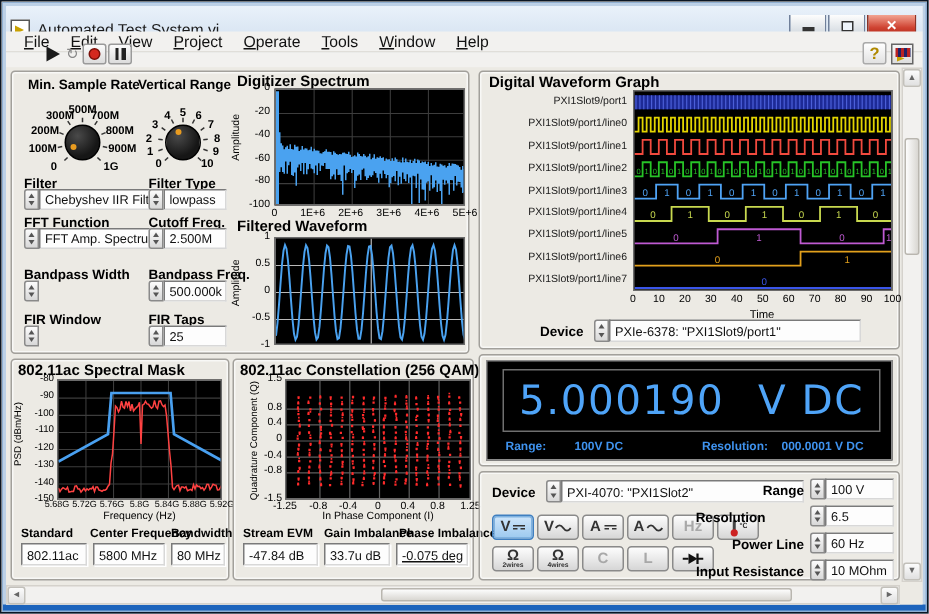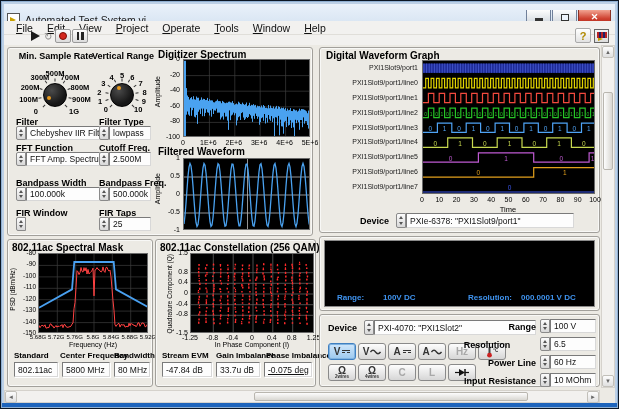--- a/index.html
+++ b/index.html
@@ -225,21 +225,20 @@
             <i class="dn"></i>
           </div>
           <div class="lv-field">2.500M</div>
         </div>
         <div class="fld-lab" style="left: 8px; top: 130px;">Bandpass Width</div>
         <div class="lv-ctrl" style="left: 8px; top: 139px; width: 84px; height: 14px;">
           <div class="spin">
             <i class="up"></i>
             <i class="dn"></i>
           </div>
-          <div class="lv-field">100.000k</div>
         </div>
         <div class="fld-lab" style="left: 91px; top: 130px;">Bandpass Freq.</div>
         <div class="lv-ctrl" style="left: 91px; top: 139px; width: 52px; height: 14px;">
           <div class="spin">
             <i class="up"></i>
             <i class="dn"></i>
           </div>
           <div class="lv-field">500.000k</div>
         </div>
         <div class="fld-lab" style="left: 8px; top: 160px;">FIR Window</div>
@@ -444,20 +443,24 @@
         <div class="tick c" style="font-size: 7px; left: 188.5px; top: 148px;">50</div>
         <div class="tick c" style="font-size: 7px; left: 205.8px; top: 148px;">60</div>
         <div class="tick c" style="font-size: 7px; left: 223.1px; top: 148px;">70</div>
         <div class="tick c" style="font-size: 7px; left: 240.4px; top: 148px;">80</div>
         <div class="tick c" style="font-size: 7px; left: 257.7px; top: 148px;">90</div>
         <div class="tick c" style="font-size: 7px; left: 275px; top: 148px;">100</div>
       </div>
 
     <div class="frame" id="fE" style="left:315px;top:191px;width:281px;height:75px;">
       <div id="dmm-display">
+        <div id="dmm-inner">
+          <span class="dmm-big">5.000190</span>
+          <span class="dmm-big">V DC</span>
+        </div>
         <span class="dmm-sub" style="left:12px;">Range:</span>
         <span class="dmm-sub" style="left:58px;">100V DC</span>
         <span class="dmm-sub" style="left:143px;">Resolution:</span>
         <span class="dmm-sub" style="left:196px;">000.0001 V DC</span>
       </div>
     </div>
 
     <div class="frame" id="fF" style="left:315px;top:269px;width:281px;height:73px;">
       <div class="fld-lab" style="left:8px;top:8px;">Device</div>
       <div class="lv-ctrl" style="left:44px;top:5px;width:172px;height:15px;">

